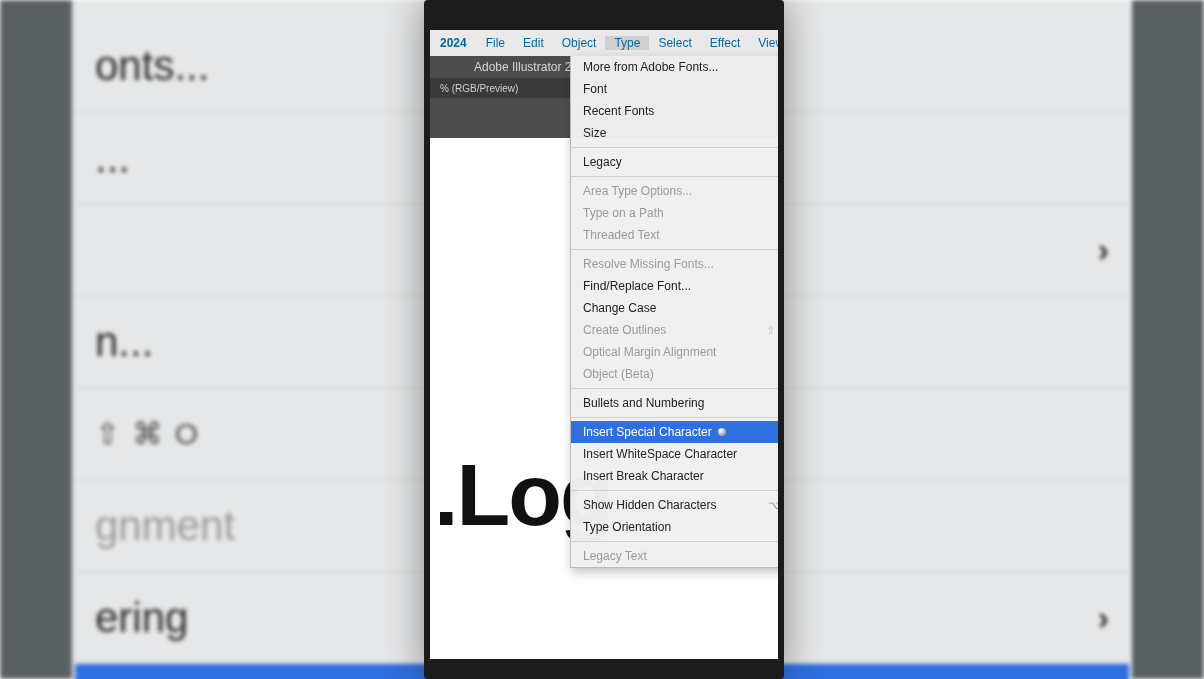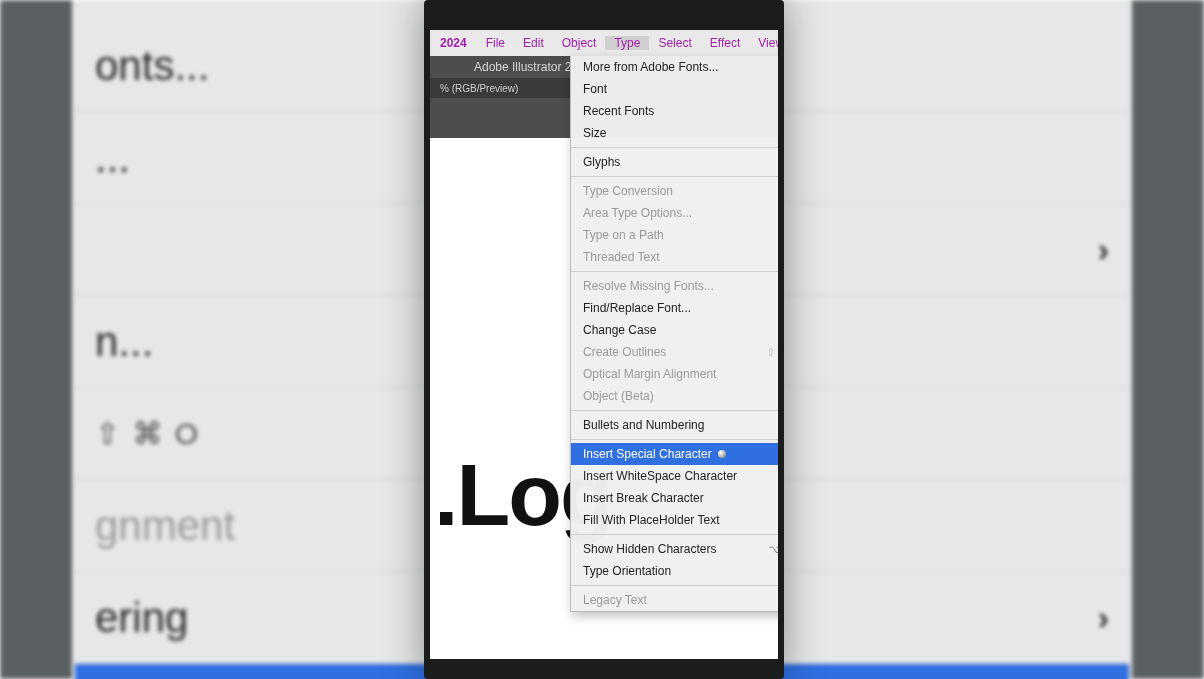--- a/index.html
+++ b/index.html
@@ -31,21 +31,21 @@
     display:flex; flex-direction:column;
   }
   .screen {
     position:relative; margin:30px 6px 20px 6px; flex:1;
     background:#fff; overflow:hidden;
   }
 
   
   .menubar {
     height:26px; background:#e9e9e9; display:flex; align-items:center;
-    font-size:12px; color:#a21caf;
+    font-size:12px; color:#0369a1;
   }
   .menubar .year { padding:0 10px; font-weight:700; }
   .menubar .mitem { padding:0 9px; cursor:default; }
   .menubar .mitem.active { background:#d0d0d0; }
 
   .titlebar {
     height:22px; background:#4d4d4d; color:#d6d6d6; font-size:12px;
     display:flex; align-items:center; padding-left:44px;
   }
   .tabinfo {
@@ -154,26 +154,23 @@
         <div class="row">
           <span>Recent Fonts</span>
           <span class="chev">›</span>
         </div>
         <div class="row">
           <span>Size</span>
           <span class="chev">›</span>
         </div>
         <div class="sep"></div>
         <div class="row">
-          <span>Glyphs</span>
-        </div>
-        <div class="sep"></div>
-        <div class="row disabled">
-          <span>Type Conversion</span>
-        </div>
+          <span>Legacy</span>
+        </div>
+        <div class="sep"></div>
         <div class="row disabled">
           <span>Area Type Options...</span>
         </div>
         <div class="row disabled">
           <span>Type on a Path</span>
           <span class="chev">›</span>
         </div>
         <div class="row disabled">
           <span>Threaded Text</span>
           <span class="chev">›</span>
@@ -210,23 +207,20 @@
           <span class="chev">›</span>
         </div>
         <div class="row">
           <span>Insert WhiteSpace Character</span>
           <span class="chev">›</span>
         </div>
         <div class="row">
           <span>Insert Break Character</span>
           <span class="chev">›</span>
         </div>
-        <div class="row">
-          <span>Fill With PlaceHolder Text</span>
-        </div>
         <div class="sep"></div>
         <div class="row">
           <span>Show Hidden Characters</span>
           <span class="sc">⌥⌘I</span>
         </div>
         <div class="row">
           <span>Type Orientation</span>
           <span class="chev">›</span>
         </div>
         <div class="sep"></div>

